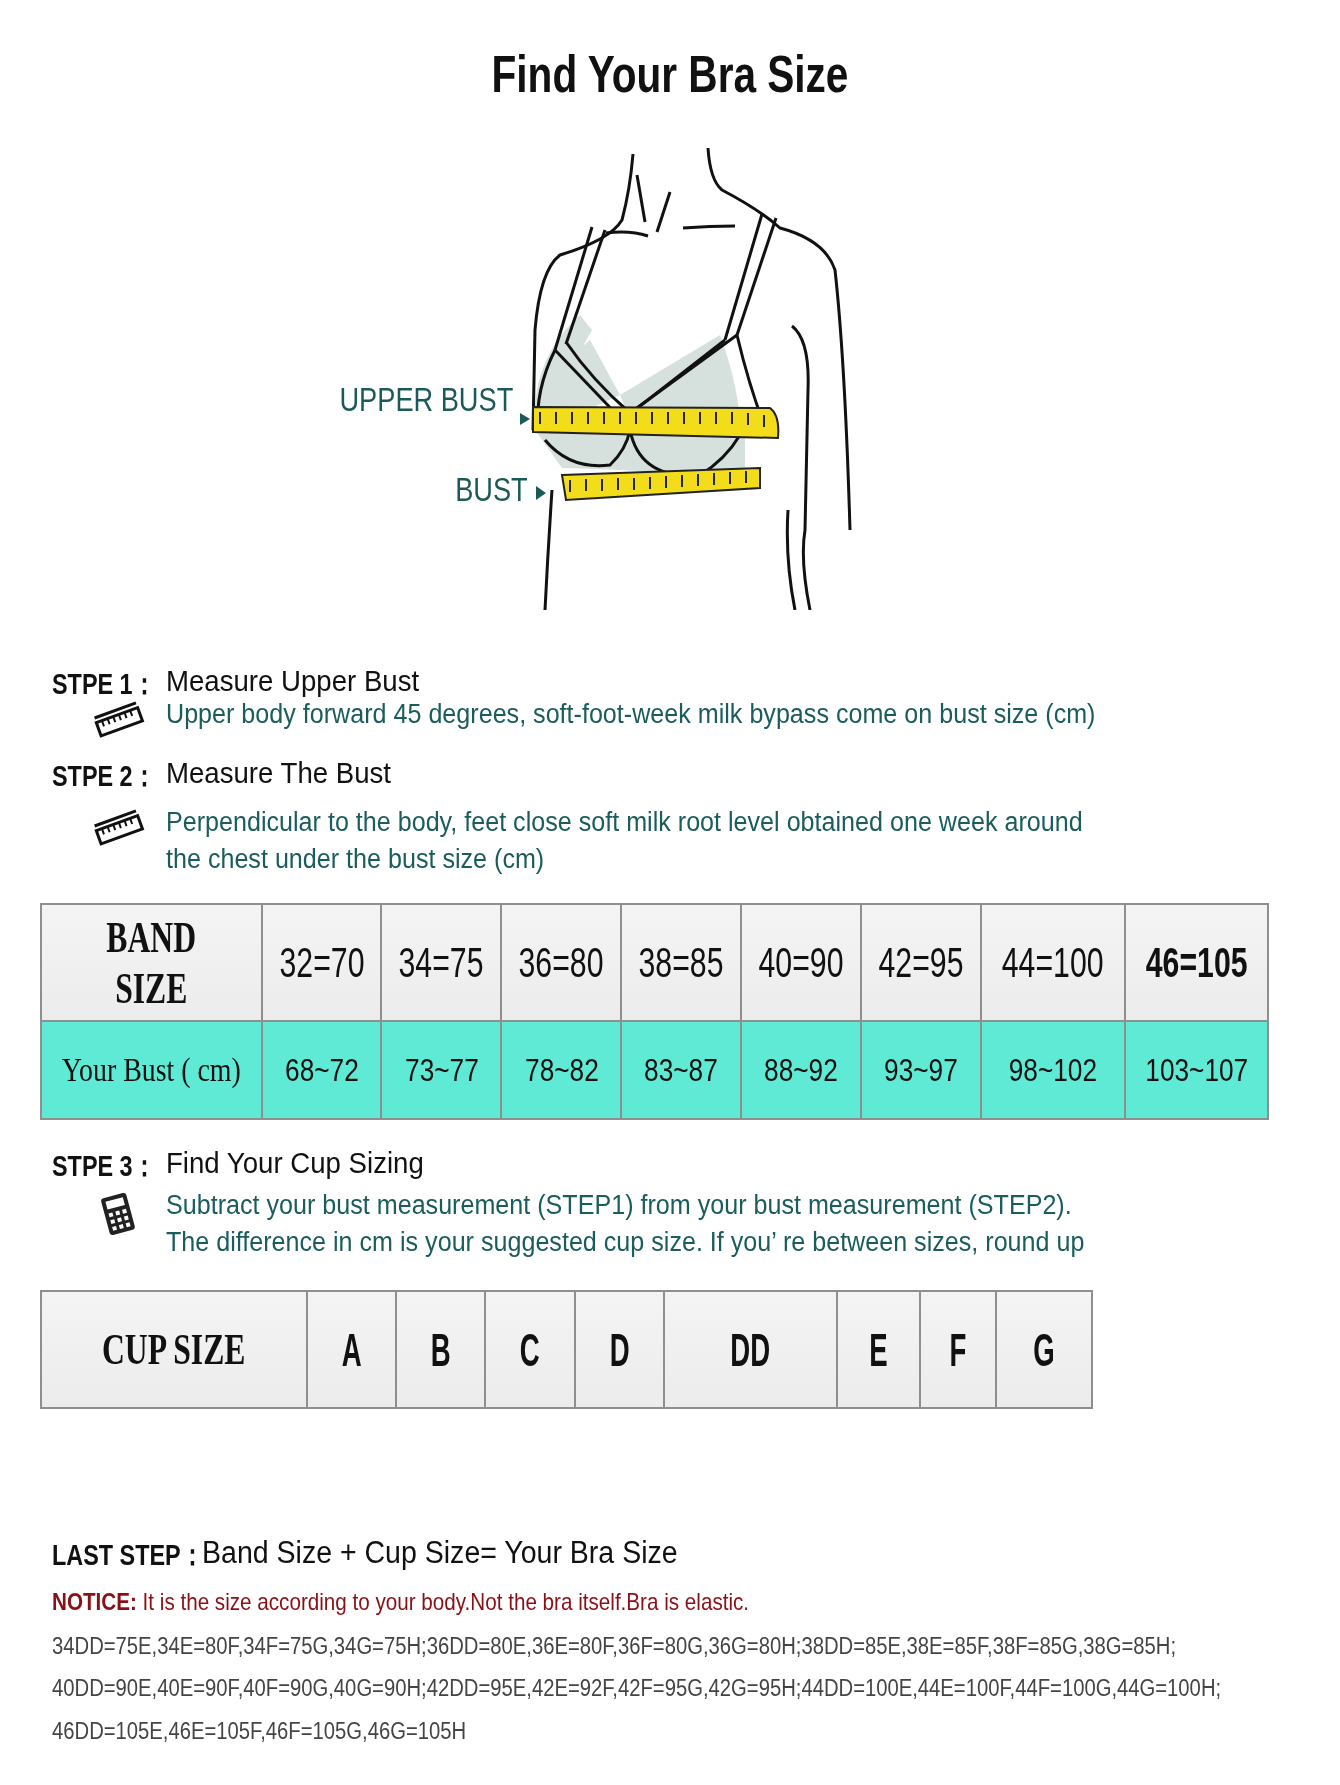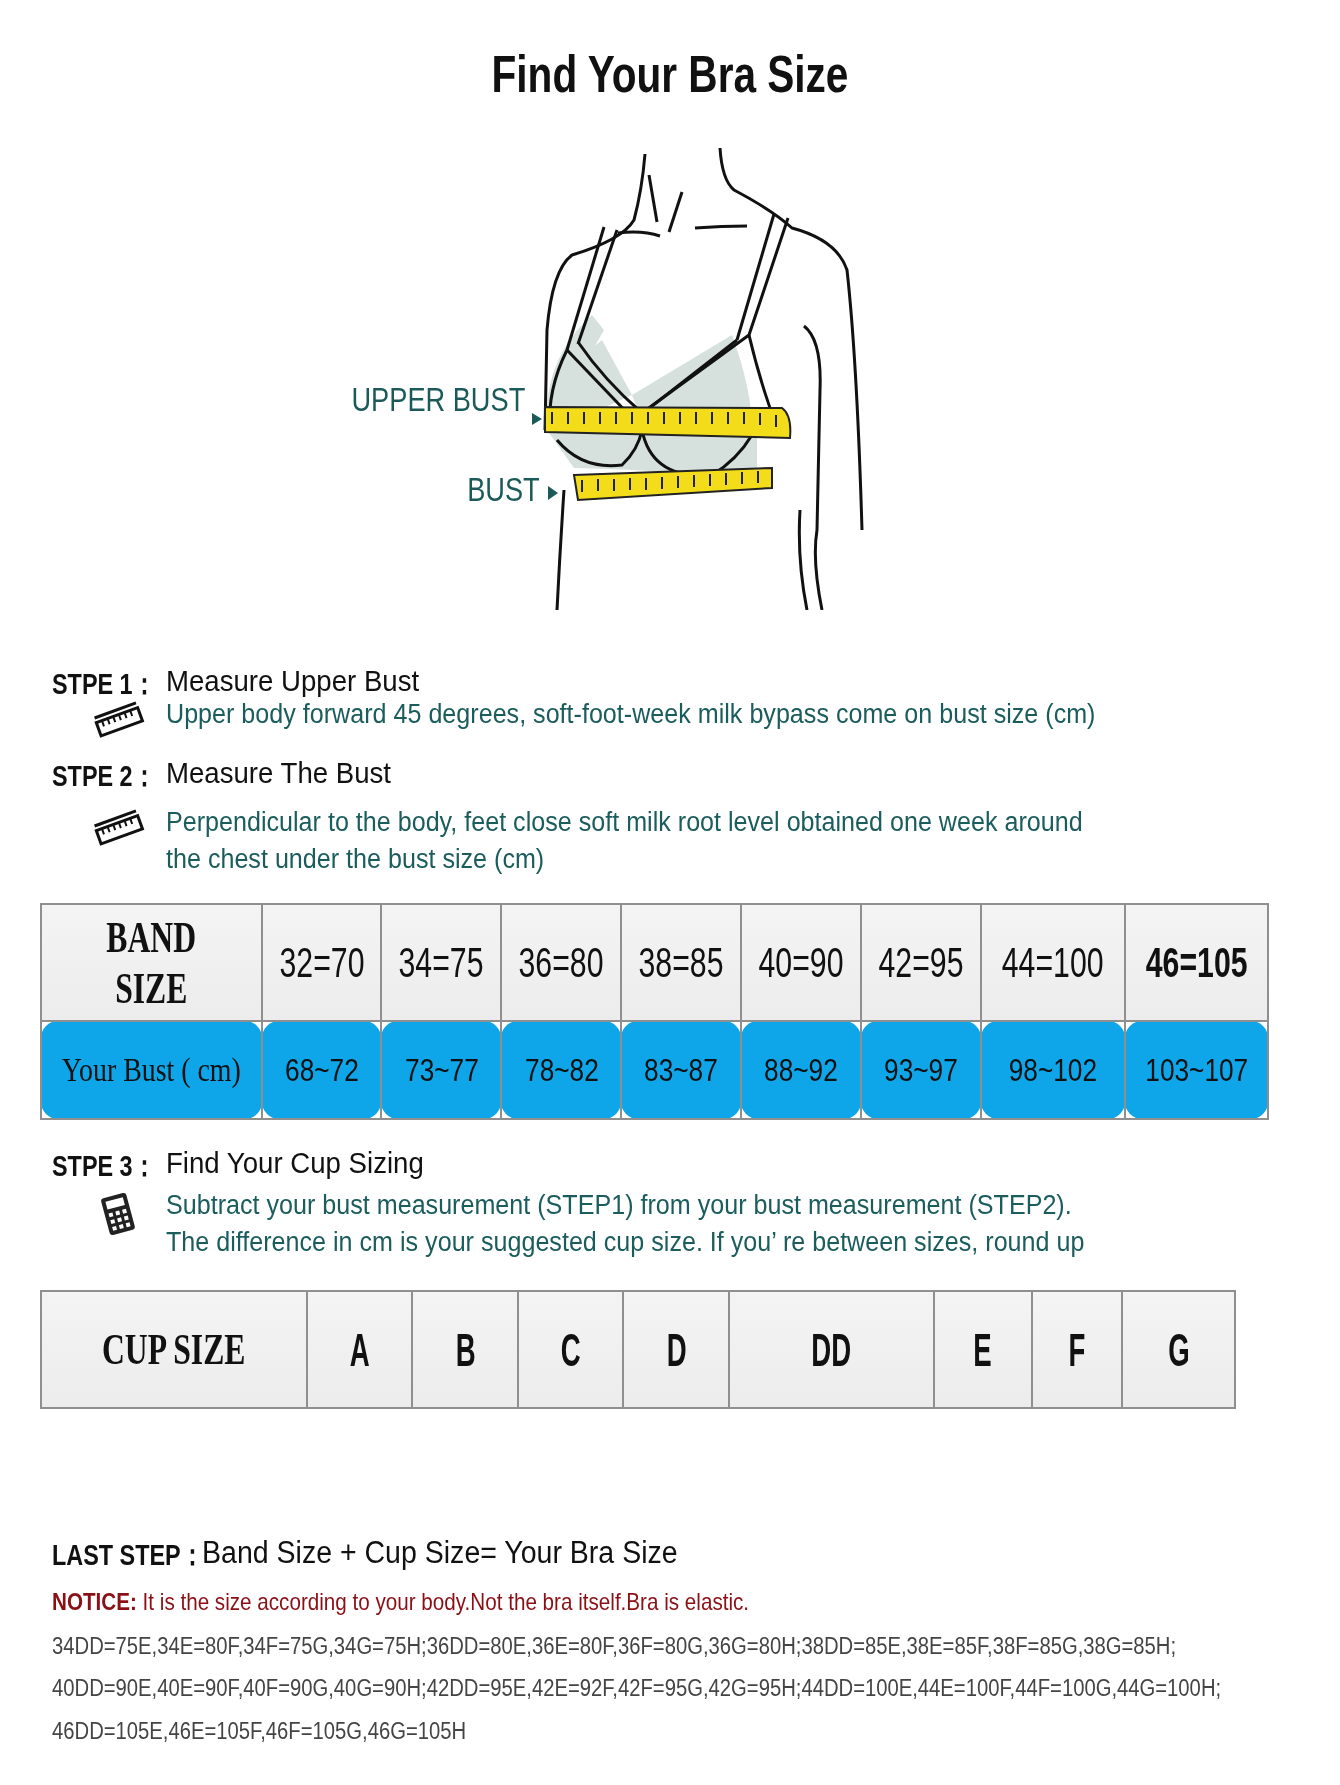--- a/index.html
+++ b/index.html
@@ -6,46 +6,46 @@
   html, body { width: 1340px; height: 1785px; background: #ffffff; overflow: hidden; }
   body { position: relative; font-family: "Liberation Sans", sans-serif; color: #111; }
 
   .title {
     position: absolute; left: 0; top: 44px; width: 1340px; text-align: center;
     font-family: "Liberation Sans", sans-serif; font-weight: bold; font-size: 52px;
     letter-spacing: 0px; transform: scaleX(0.78); transform-origin: 670px 0;
     color: #111;
   }
 
-  .figure { position: absolute; left: 342px; top: 130px; width: 560px; height: 480px; }
+  .figure { position: absolute; left: 330px; top: 130px; width: 560px; height: 480px; }
   .fig-label {
     position: absolute; color: #1c5a5a; font-family: "Liberation Sans", sans-serif;
     font-size: 34px; transform: scaleX(0.8); transform-origin: right center; white-space: nowrap;
   }
 
   .step-row { position: absolute; left: 52px; white-space: nowrap; }
   .step-label {
     display: inline-block; font-weight: bold; font-size: 30px; color: #111;
     transform: scaleX(0.78); transform-origin: left center; width: 110px;
   }
   .step-title { position: absolute; left: 114px; top: 0; font-size: 30px; color: #111;
     transform: scaleX(0.92); transform-origin: left center; }
   .step-desc { position: absolute; left: 166px; font-size: 27px; color: #1b5c5c; line-height: 37px; white-space: nowrap;
     transform: scaleX(0.93); transform-origin: left top; }
   .step-icon { position: absolute; left: 90px; width: 56px; height: 40px; }
 
   table.size-table {
-    position: absolute; left: 40px; width: 1196px; border-collapse: collapse;
+    position: absolute; left: 40px; width: 1053px; border-collapse: collapse;
     border: 2px solid #9a9a9a;
   }
   table.size-table td {
     border: 2px solid #8f8f8f; text-align: center; vertical-align: middle; padding: 0;
   }
   table.size-table tr.head td { background: linear-gradient(#f4f4f4, #ececec); height: 117px; }
-  table.size-table tr.body td { background: #0ea5e9; height: 98px; border-radius: 17px; }
+  table.size-table tr.body td { background: #5eead4; height: 98px; }
   table.size-table td.first { width: 266px; font-family: Liberation Serif, serif; }
   .hdr-label { font-weight: bold; font-size: 44px; display: inline-block; transform: scaleX(0.72); color: #111; }
   .hdr-val { font-size: 42px; display: inline-block; transform: scaleX(0.72); color: #111; }
   .hdr-val.bold { font-weight: bold; }
   .row-label { font-size: 34px; display: inline-block; transform: scaleX(0.82); color: #111; white-space: nowrap; }
   .row-val { font-size: 32px; display: inline-block; transform: scaleX(0.82); color: #111; }
   .cup-letter { font-weight: bold; font-size: 46px; display: inline-block; transform: scaleX(0.6); color: #111; }
   .serif-val { font-family: "Liberation Serif", serif; font-size: 30px; display: inline-block; transform: scaleX(0.88); color: #111; }
 
   .last-step { position: absolute; left: 52px; top: 1535px; white-space: nowrap; }

